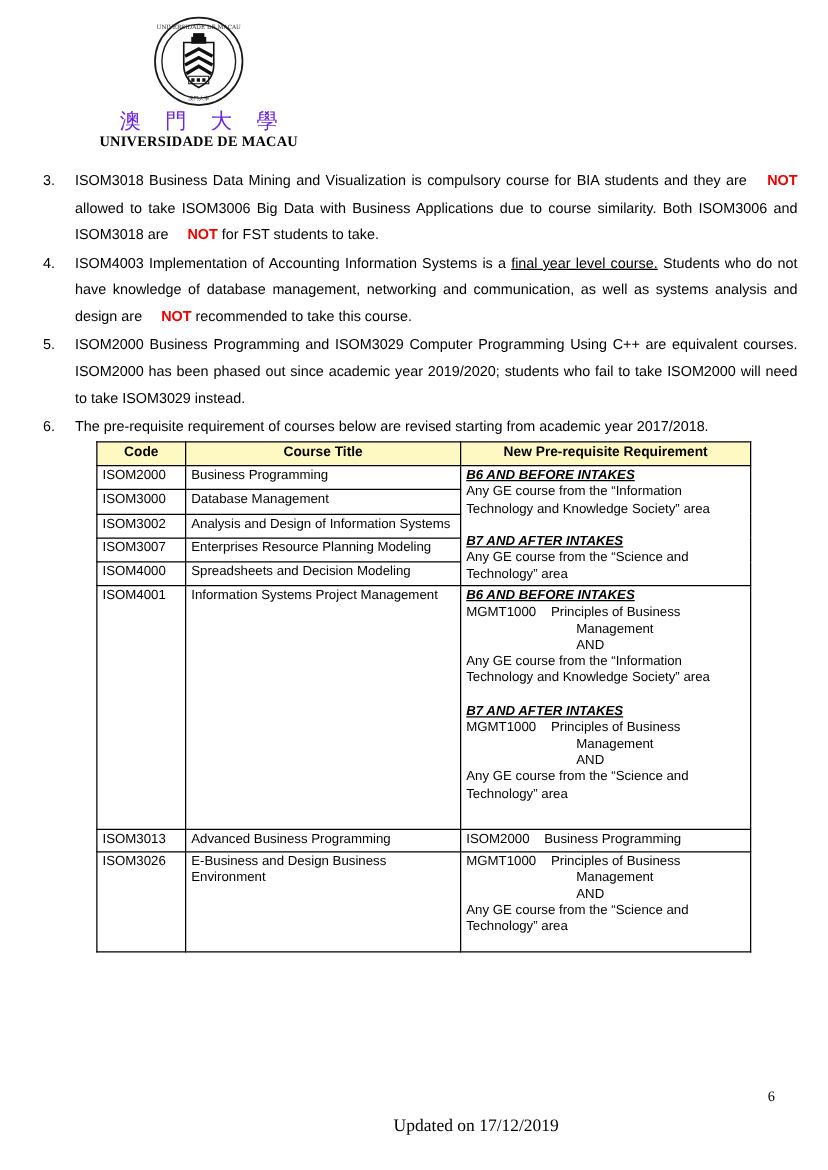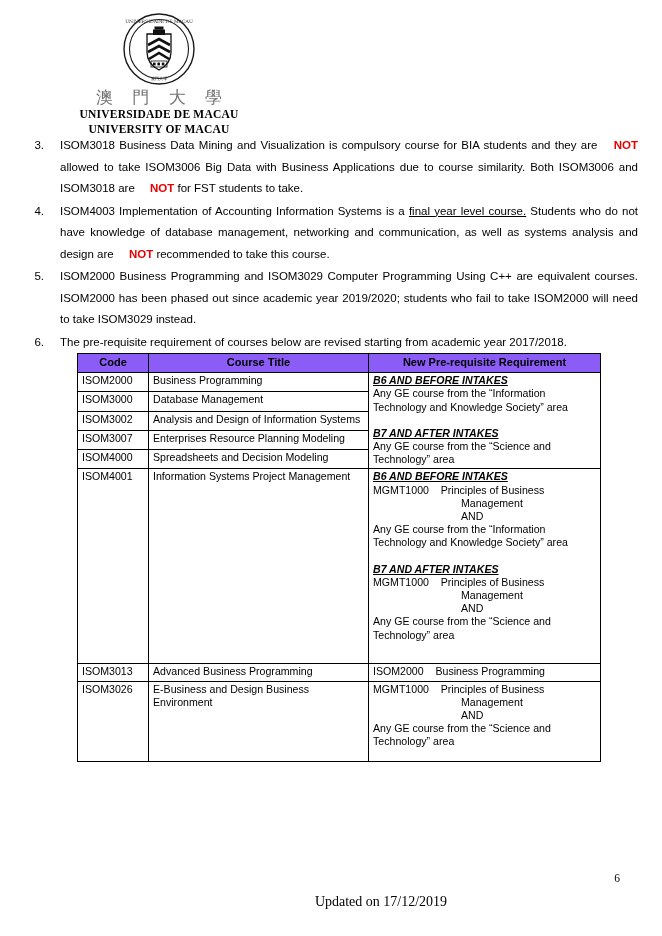--- a/index.html
+++ b/index.html
@@ -26,21 +26,21 @@
   }
   .crest {
     margin: 0 auto;
     display: block;
   }
   .logo-cn {
     margin-top: 2px;
     font-family: "DejaVu Sans", sans-serif;
     font-size: 17px;
     letter-spacing: 7px;
-    color: #737373;
+    color: #6d28d9;
     line-height: 1.1;
     padding-left: 7px;
   }
   .logo-pt, .logo-en {
     font-family: "Liberation Serif", serif;
     font-weight: bold;
     font-size: 11.5px;
     letter-spacing: 0.2px;
     line-height: 1.35;
     color: #000;
@@ -95,21 +95,21 @@
   }
   table.prereq td, table.prereq th {
     border: 1px solid #000000;
     vertical-align: top;
     padding: 1px 4px 2px 4px;
     font-size: 10.6px;
     line-height: 13.2px;
     font-weight: normal;
   }
   table.prereq thead th {
-    background: #8b5cf6;
+    background: #fef9c3;
     text-align: center;
     font-weight: bold;
     font-size: 11px;
     padding: 2px 4px 3px 4px;
   }
   col.c-code  { width: 71px; }
   col.c-title { width: 220px; }
   col.c-req   { width: 232px; }
 
   .intake {
@@ -169,21 +169,20 @@
       <rect x="31" y="50.6" width="2.6" height="2.8"></rect>
       <rect x="35.4" y="50.6" width="2.6" height="2.8"></rect>
       <rect x="39.8" y="50.6" width="2.6" height="2.8"></rect>
     </g>
     <g fill="#2a2a2a">
       <text x="37" y="68" font-size="4.2" text-anchor="middle" font-family="DejaVu Sans, sans-serif">澳門大學</text>
     </g>
   </svg>
   <div class="logo-cn">澳 門 大 學</div>
   <div class="logo-pt">UNIVERSIDADE DE MACAU</div>
-  <div class="logo-en">UNIVERSITY OF MACAU</div>
 </div>
 
 <div class="list-area" id="notes-list">
     <div class="li">
       <div class="li-num">3.</div>
       <div class="li-body"><span>ISOM3018 Business Data Mining and Visualization is compulsory course for BIA students and they are </span><span class="neg">NOT</span><span> allowed to take ISOM3006 Big Data with Business Applications due to course similarity. Both ISOM3006 and ISOM3018 are </span><span class="neg">NOT</span><span> for FST students to take.</span></div>
     </div>
     <div class="li">
       <div class="li-num">4.</div>
       <div class="li-body"><span>ISOM4003 Implementation of Accounting Information Systems is a </span><span class="uline">final year level course.</span><span> Students who do not have knowledge of database management, networking and communication, as well as systems analysis and design are </span><span class="neg">NOT</span><span> recommended to take this course.</span></div>

